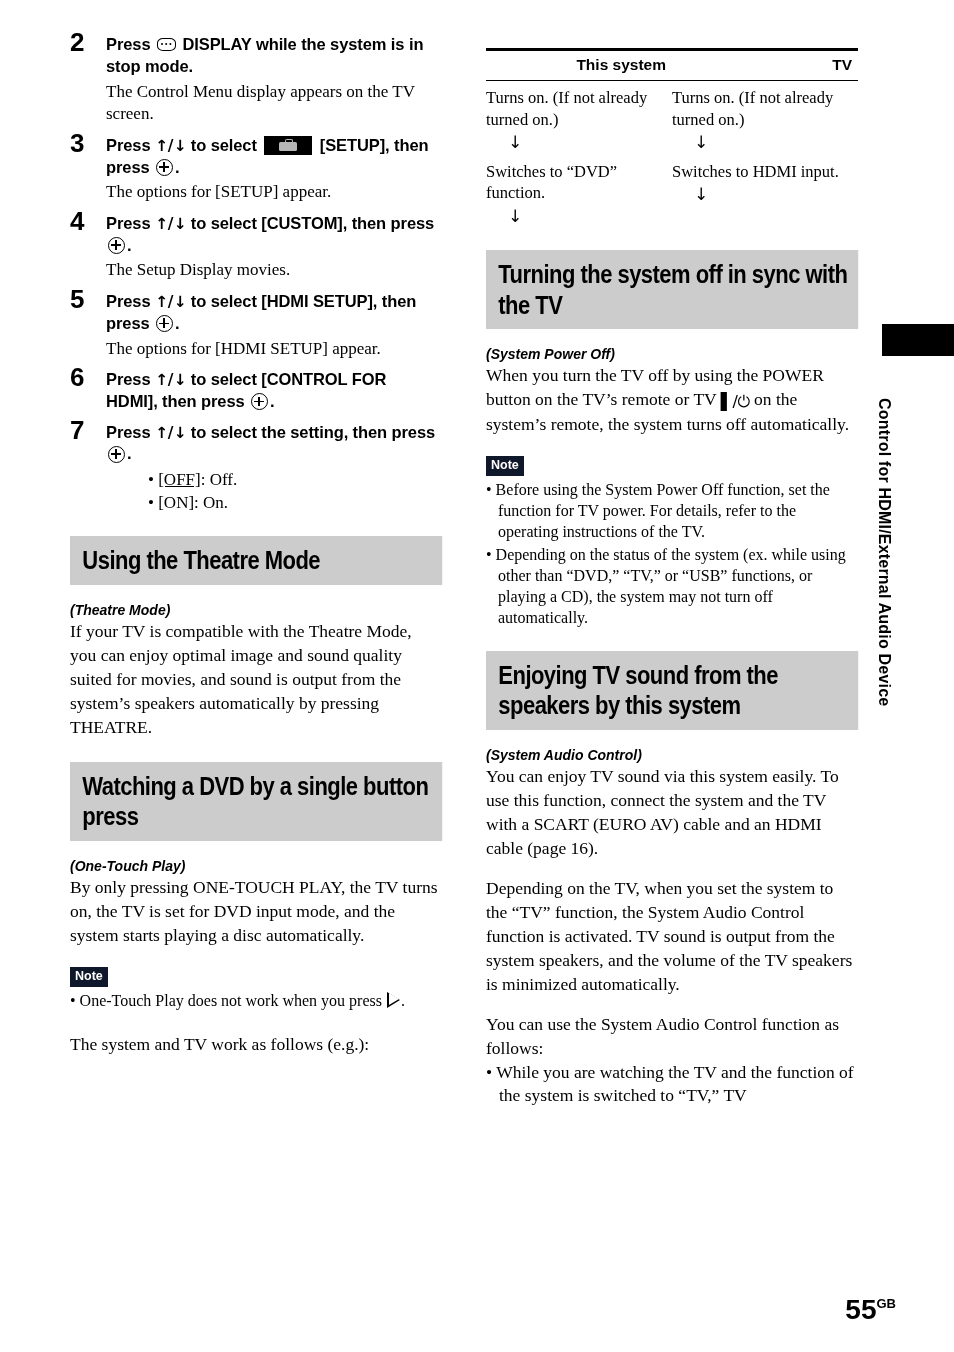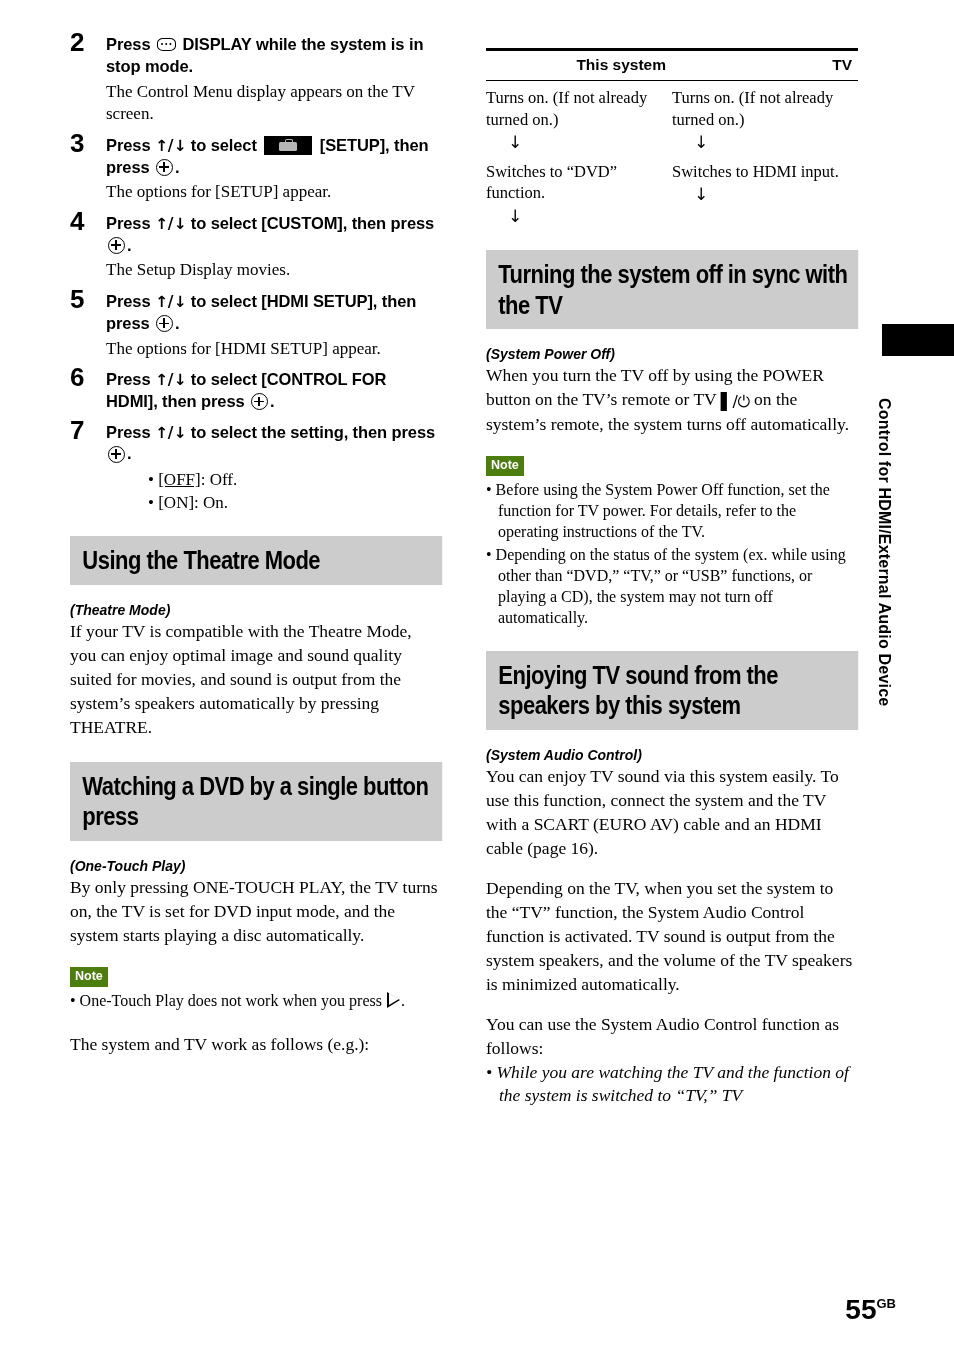--- a/index.html
+++ b/index.html
@@ -163,41 +163,40 @@
     font-family: "Liberation Serif", serif;
     font-size: 17.5px;
     line-height: 1.37;
     margin: 0 0 0 0;
   }
   .para + .para { margin-top: 16px; }
 
   
   .note-badge {
     display: inline-block;
-    background: #4d7c0f;
+    background: #0f172a;
     color: #fff;
     font-family: "Liberation Sans", sans-serif;
     font-weight: bold;
     font-size: 12.5px;
     line-height: 1;
     padding: 3px 5px 4px 5px;
   }
   .note-list {
     font-family: "Liberation Serif", serif;
     font-size: 16px;
     line-height: 1.33;
     margin-top: 3px;
   }
   .note-list div { text-indent: -12px; padding-left: 12px; margin-bottom: 1px; }
 
   .bullet-list {
     font-family: "Liberation Serif", serif;
     font-size: 17.5px;
     line-height: 1.37;
-    font-style: italic;
   }
   .bullet-list div { text-indent: -13px; padding-left: 13px; }
 
   
   table.flow {
     border-collapse: collapse;
     width: 372px;
     font-family: "Liberation Serif", serif;
     font-size: 16.5px;
     line-height: 1.3;

